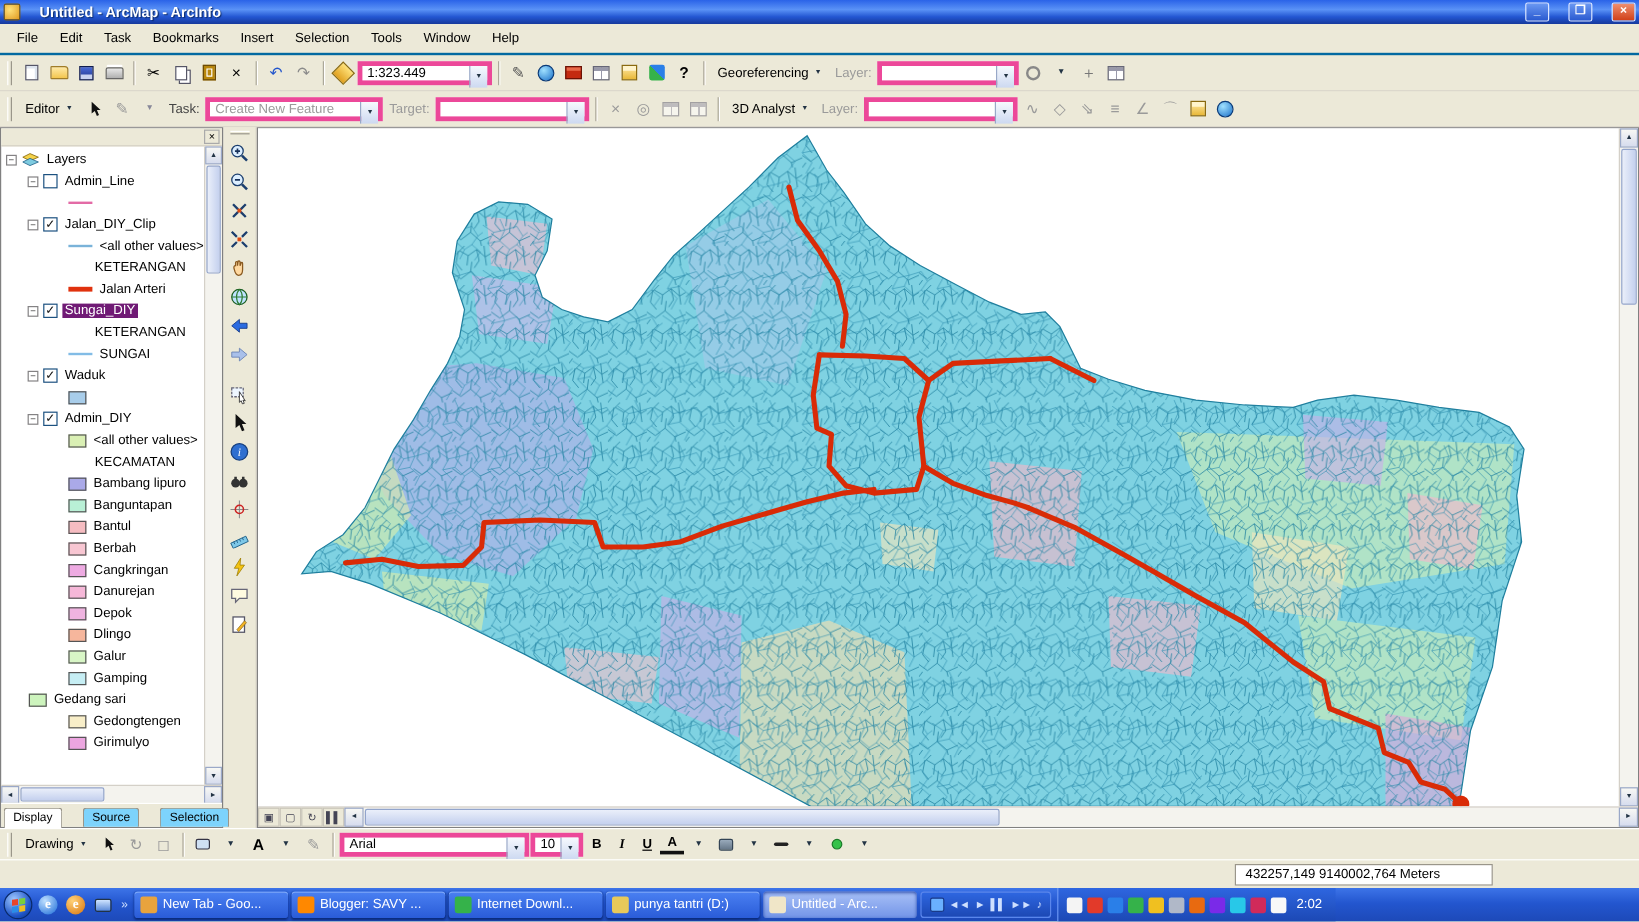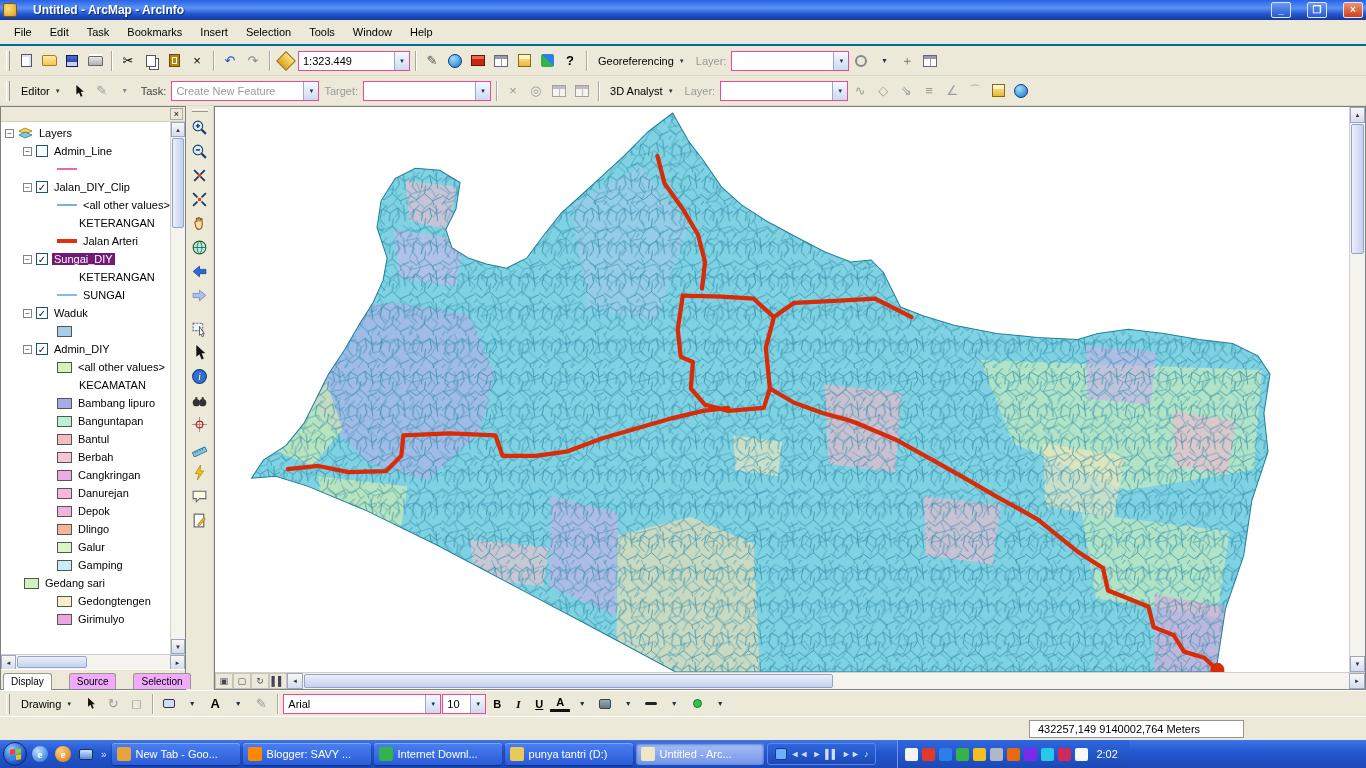--- a/index.html
+++ b/index.html
@@ -15,21 +15,21 @@
 .wclose{background:linear-gradient(#f09070,#d04018)}
 
 .menubar{height:26px;display:flex;align-items:center;padding-left:6px;gap:2px;border-bottom:2px solid #0369a1;flex:none}
 .menubar span{padding:4px 8px;cursor:default}
 
 .tb{display:flex;align-items:center;height:30px;padding:0 2px;gap:1px;border-bottom:1px solid #dcd8cc;flex:none}
 .grip{width:4px;height:20px;border-left:1px solid #fff;border-right:1px solid #9a968a;margin:0 4px;flex:none}
 .sep{width:1px;height:20px;background:#aca899;margin:0 4px;box-shadow:1px 0 0 #fff;flex:none}
 .ic{min-width:22px;height:22px;display:flex;align-items:center;justify-content:center;flex:none;font-size:13px;line-height:1}
 .ic svg{display:block}
-.combo{display:flex;align-items:center;background:#fff;border:1px solid #ec4899;height:20px;flex:none}
+.combo{display:flex;background:#fff;border:4px solid #ec4899;height:20px;flex:none}
 .combo .v{padding:0 4px;white-space:nowrap;overflow:hidden;flex:1}
 .dar{width:15px;height:18px;background:linear-gradient(#f6f9fe,#cdd9f1);border-left:1px solid #98a8c8;display:flex;align-items:center;justify-content:center;font-size:6px;color:#234;flex:none}
 .ddbtn{display:flex;align-items:center;gap:5px;padding:3px 6px;white-space:nowrap}
 .ddbtn .dv{font-size:6px;color:#234}
 .lbl{color:#444;padding:0 4px;white-space:nowrap}
 .dis{color:#9a9a9a}
 .gray{color:#9a9a9a}
 
 .pg{width:11px;height:13px;background:#fff;border:1px solid #556;box-shadow:inset -2px 2px #dde4ee}
 .fold{width:15px;height:11px;background:linear-gradient(#ffe9a6,#f3c64f);border:1px solid #a07c28;border-radius:1px 3px 1px 1px}
@@ -57,21 +57,21 @@
 .sel{background:#701a75;color:#fff}
 .sym-line{width:20px;height:0;border-top:2px solid #888;flex:none}
 .sym-thick{width:20px;height:4px;flex:none}
 .sym-patch{width:15px;height:11px;border:1px solid #555;flex:none}
 .vsb{width:15px;background:#f4f3ee;border-left:1px solid #d4d0c8;display:flex;flex-direction:column}
 .sbtn{height:15px;width:100%;background:linear-gradient(#f8f8f4,#d6dcee);border:1px solid #9aa8c8;display:flex;align-items:center;justify-content:center;font-size:6px;color:#234;flex:none}
 .vthumb{height:90px;margin:1px;background:linear-gradient(90deg,#eaeffa,#c4d0ee);border:1px solid #92a4cc;border-radius:2px}
 .tochs{height:15px;display:flex;background:#f4f3ee;border-top:1px solid #d4d0c8}
 .hthumb{width:70px;margin:1px;background:linear-gradient(#eaeffa,#c4d0ee);border:1px solid #92a4cc;border-radius:2px}
 .toctabs{height:20px;background:#ece9d8;display:flex;align-items:flex-end;padding:0 2px;gap:17px;border-top:1px solid #fff}
-.tab{font-size:10px;padding:2px 7px;border:1px solid #9a968a;border-bottom:none;background:#f0abfc;border-radius:3px 3px 0 0}
+.tab{font-size:10px;padding:2px 7px;border:1px solid #9a968a;border-bottom:none;background:#7dd3fc;border-radius:3px 3px 0 0}
 .tab.on{background:#fff;position:relative;top:1px;padding-bottom:3px}
 
 .vtools{width:28px;background:#ece9d8;display:flex;flex-direction:column;align-items:center;padding-top:3px;gap:1px;flex:none;border-right:1px solid #d6d2c6}
 .vgrip{width:16px;height:3px;border-top:1px solid #fff;border-bottom:1px solid #9a968a;margin-bottom:3px}
 .vtools .ic{width:24px;height:23px}
 .vgap{height:8px}
 
 .mapwrap{flex:1;display:flex;flex-direction:column;background:#fff;border:1px solid #808080;min-width:0}
 .maprow{flex:1;display:flex;min-height:0}
 svg.map{flex:1;height:100%;background:#fff;min-width:0}
@@ -92,21 +92,21 @@
 .flag{width:11px;height:11px;display:grid;grid-template-columns:1fr 1fr;grid-template-rows:1fr 1fr;gap:1px;transform:skewY(-8deg)}
 .flag i:nth-child(1){background:#e8452a}.flag i:nth-child(2){background:#7ad03a}.flag i:nth-child(3){background:#2a8de8}.flag i:nth-child(4){background:#f0c020}
 .ql{width:20px;height:20px;display:grid;place-items:center;color:#fff;font-weight:bold;flex:none}
 .eico{width:16px;height:16px;border-radius:50%;background:radial-gradient(circle at 35% 30%,#bfe0ff,#1a6ad8);color:#fff;font-size:11px;font-weight:bold;display:grid;place-items:center;font-family:"Liberation Serif",serif}
 .chev{color:#cfe0ff;font-size:10px;padding:0 2px}
 .taskbtn{width:128px;height:22px;border-radius:3px;background:linear-gradient(#4a80f2,#2a5cd8);box-shadow:inset 0 1px #7ea8f8,0 1px 2px #0a2a7a;color:#fff;display:flex;align-items:center;gap:5px;padding:0 5px;flex:none}
 .taskbtn.active{background:linear-gradient(#a8c0f6,#7395e8);box-shadow:inset 0 1px 3px #2a4aa8}
 .taskbtn .tl{white-space:nowrap;overflow:hidden;font-size:11px}
 .tbico{width:14px;height:14px;border-radius:2px;flex:none}
 .deskband{display:flex;align-items:center;gap:4px;background:linear-gradient(#2e66e0,#1c48b4);border-radius:3px;height:22px;padding:0 7px;color:#cfe0ff;font-size:9px;flex:none;border:1px solid #5a86ec}
-.tray{display:flex;align-items:center;gap:4px;background:linear-gradient(#2e66e0,#1c48b4);padding:0 7px;height:100%;border-left:1px solid #6a96f4;flex:none;margin-left:18px}
+.tray{display:flex;align-items:center;gap:4px;background:linear-gradient(#2e66e0,#1c48b4);padding:0 7px;height:100%;border-left:1px solid #6a96f4;flex:none;margin-left:2px}
 .tico{width:13px;height:13px;border-radius:2px;flex:none}
 .clock{color:#fff;padding:0 4px;font-size:11px}
 </style>
 </head>
 <body>
 
 <div class="win">
 
   <div class="titlebar">
     <span class="appico"></span>

